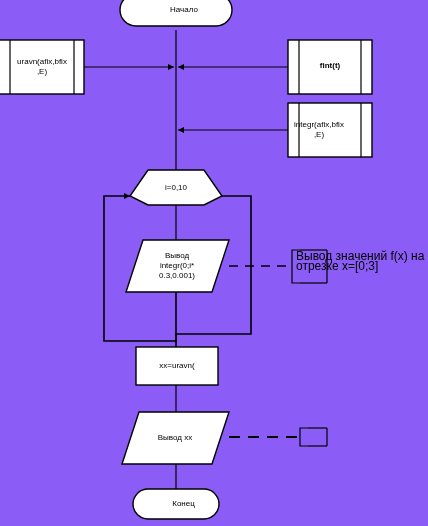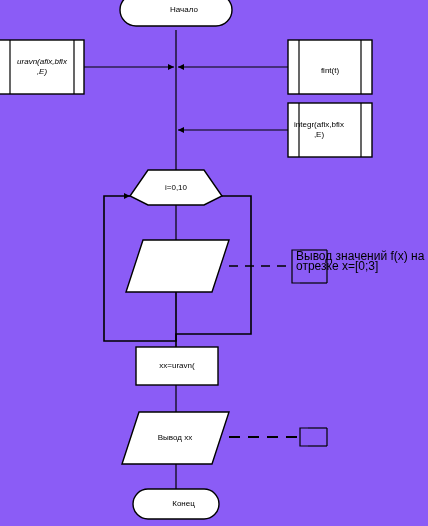--- a/index.html
+++ b/index.html
@@ -118,30 +118,33 @@
     <line x1="327" y1="250" x2="327" y2="283" stroke="#000000" stroke-width="1.2"></line>
 
     <path d="M308,428 L300,428 L300,446 L308,446" fill="none" stroke="#000000" stroke-width="1.2"></path>
     <line x1="308" y1="428" x2="327" y2="428" stroke="#000000" stroke-width="1.2"></line>
     <line x1="308" y1="446" x2="327" y2="446" stroke="#000000" stroke-width="1.2"></line>
     <line x1="327" y1="428" x2="327" y2="446" stroke="#000000" stroke-width="1.2"></line>
   </svg>
 
   <div class="node-label" style="left:136px; top:-6px; width:96px; height:32px;">Начало</div>
 
-  <div class="node-label" style="left:10px; top:40px; width:64px; height:54px;font-style:italic;">uravn(afix,bfix
+  <div class="node-label" style="left:10px; top:40px; width:64px; height:54px;">uravn(afix,bfix
 ,E)</div>
 
-  <div class="node-label" style="left:299px; top:40px; width:62px; height:62px;">fint(t)</div>
+  <div class="node-label" style="left:299px; top:40px; width:62px; height:52px;font-weight:bold;">fint(t)</div>
 
   <div class="node-label" style="left:288px; top:103px; width:62px; height:54px;">integr(afix,bfix
 ,E)</div>
 
   <div class="node-label" style="left:138px; top:172px; width:76px; height:32px;">i=0,10</div>
 
+  <div class="node-label" style="left:134px; top:242px; width:86px; height:48px;">Вывод
+integ­r(0;i*
+0.3,0.001)</div>
 
   <div class="node-label" style="left:136px; top:347px; width:82px; height:38px;">xx=uravn(</div>
 
   <div class="node-label" style="left:148px; top:489px; width:71px; height:30px;">Конец</div>
 
   <div class="node-label" style="left:130px; top:414px; width:90px; height:48px;">Вывод хх</div>
 
   <div class="note-label" style="left:296px; top:251px; width:130px;">Вывод значений f(x) на
 отрезке x=[0;3]</div>
 

